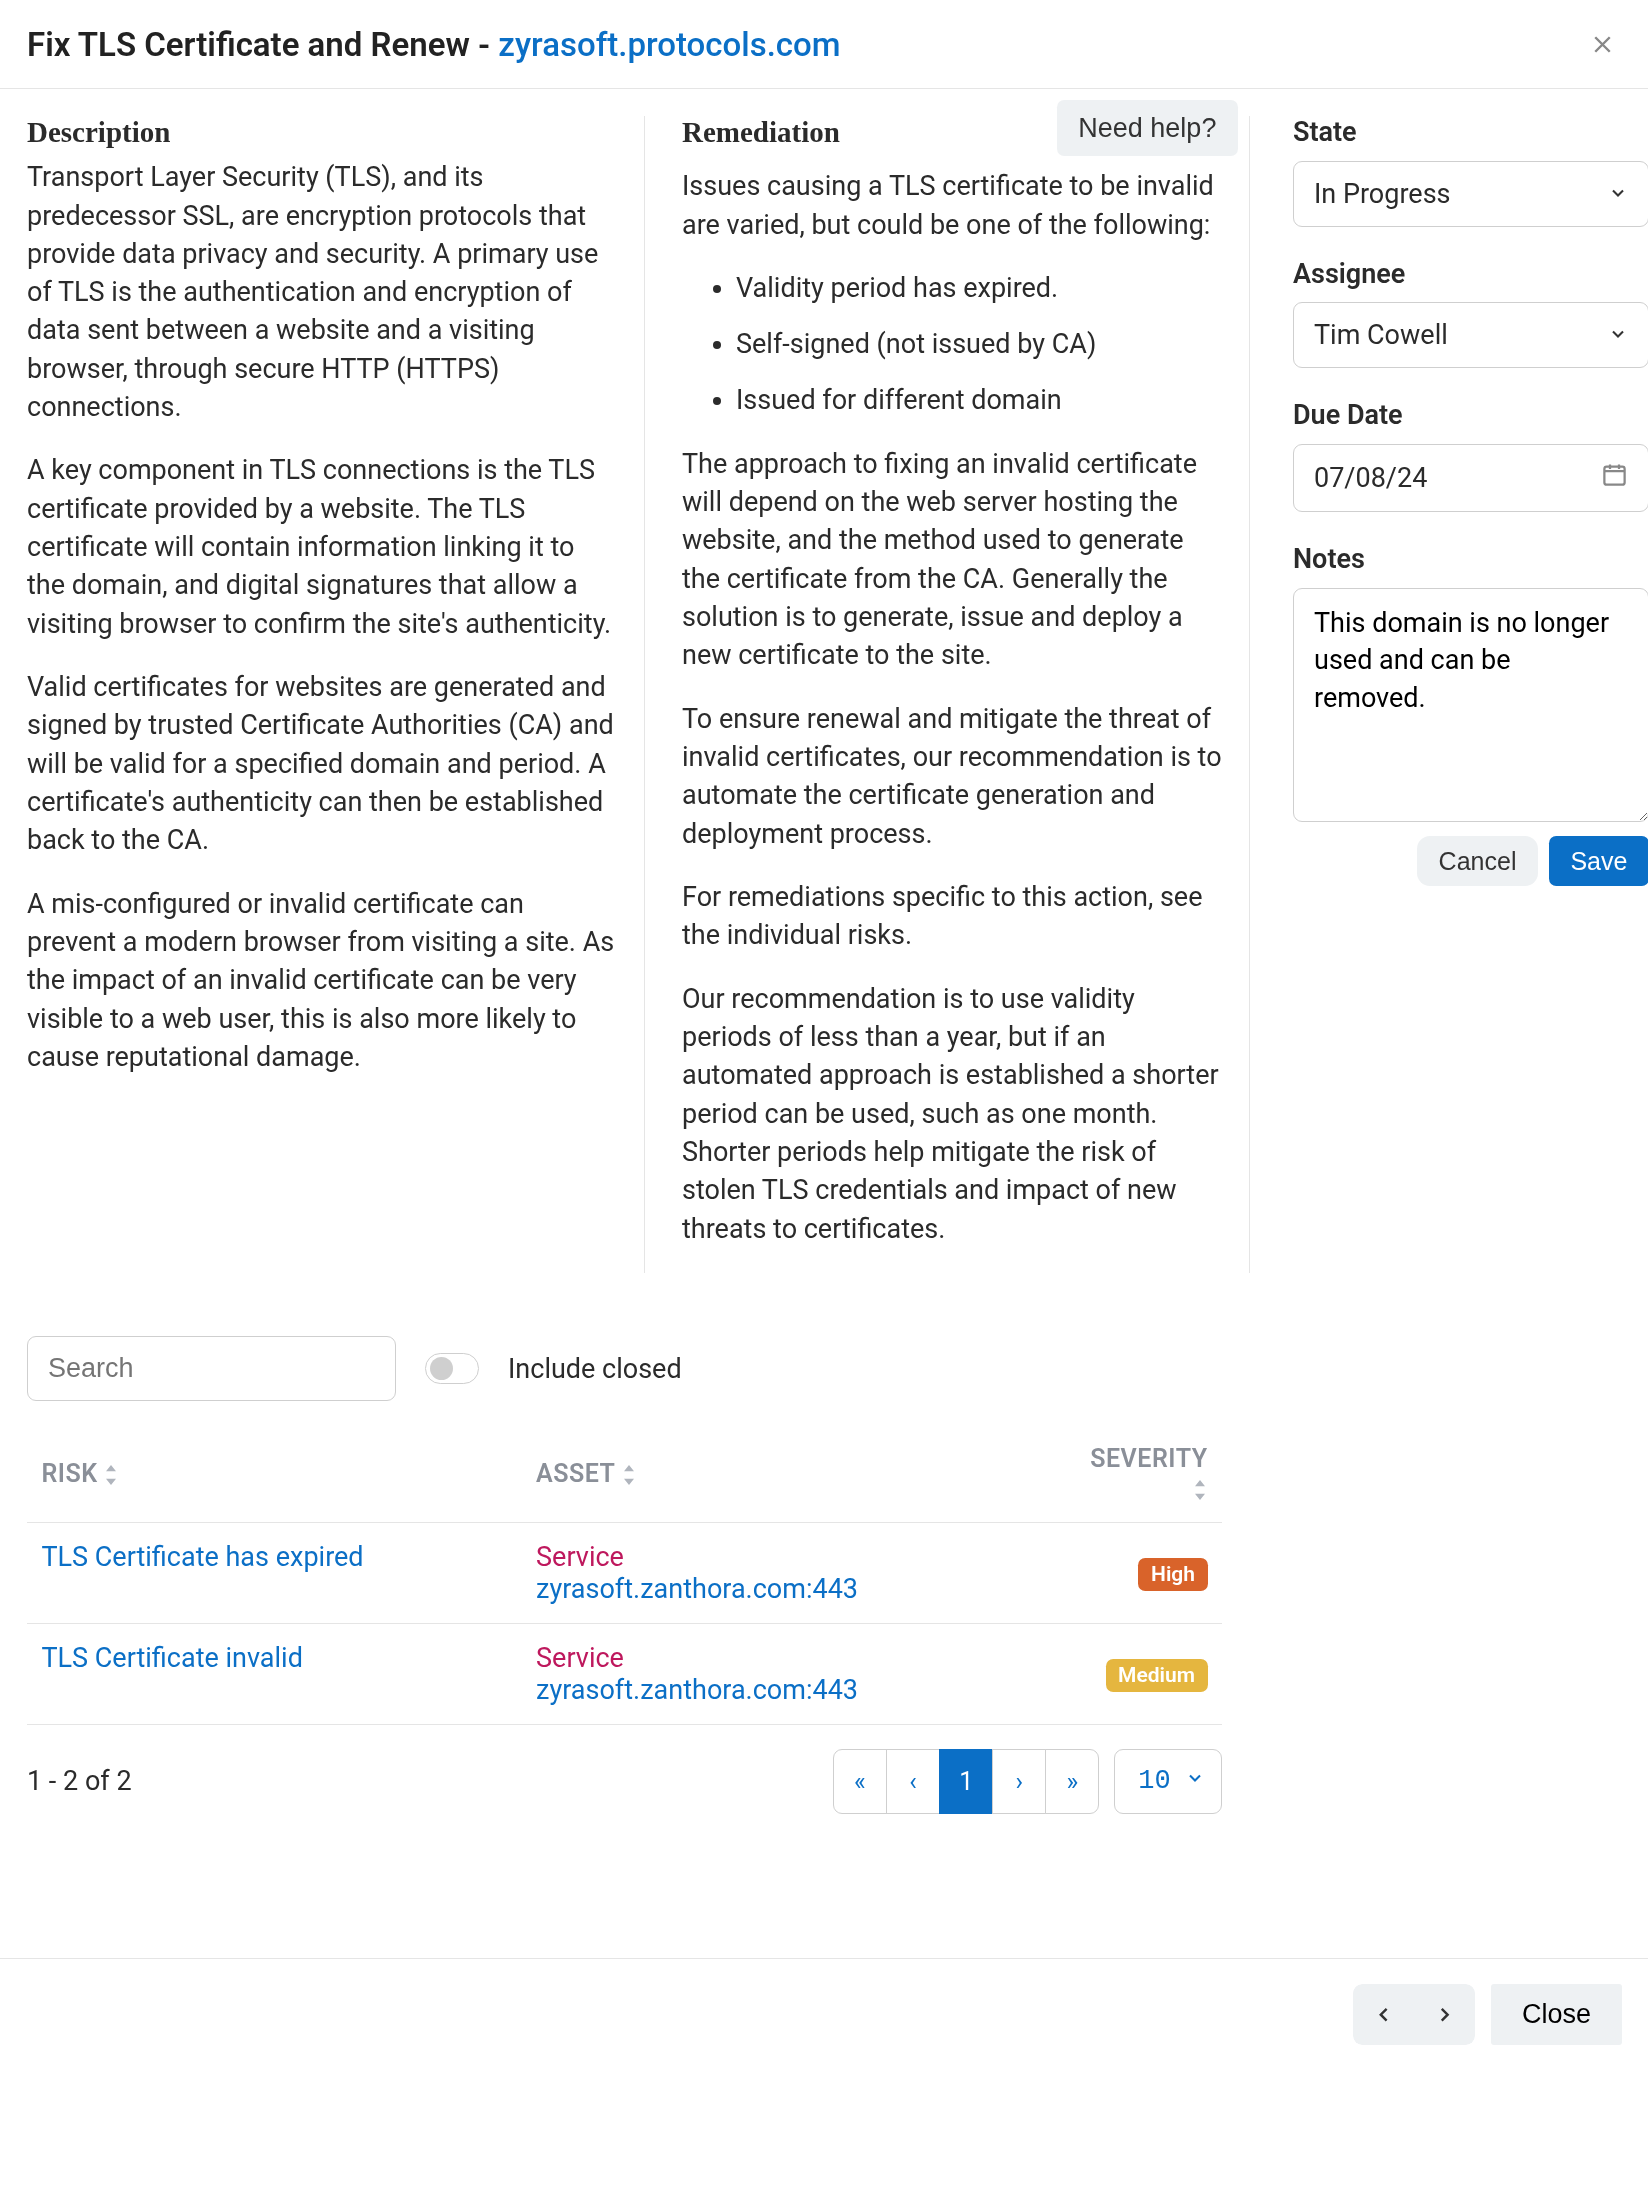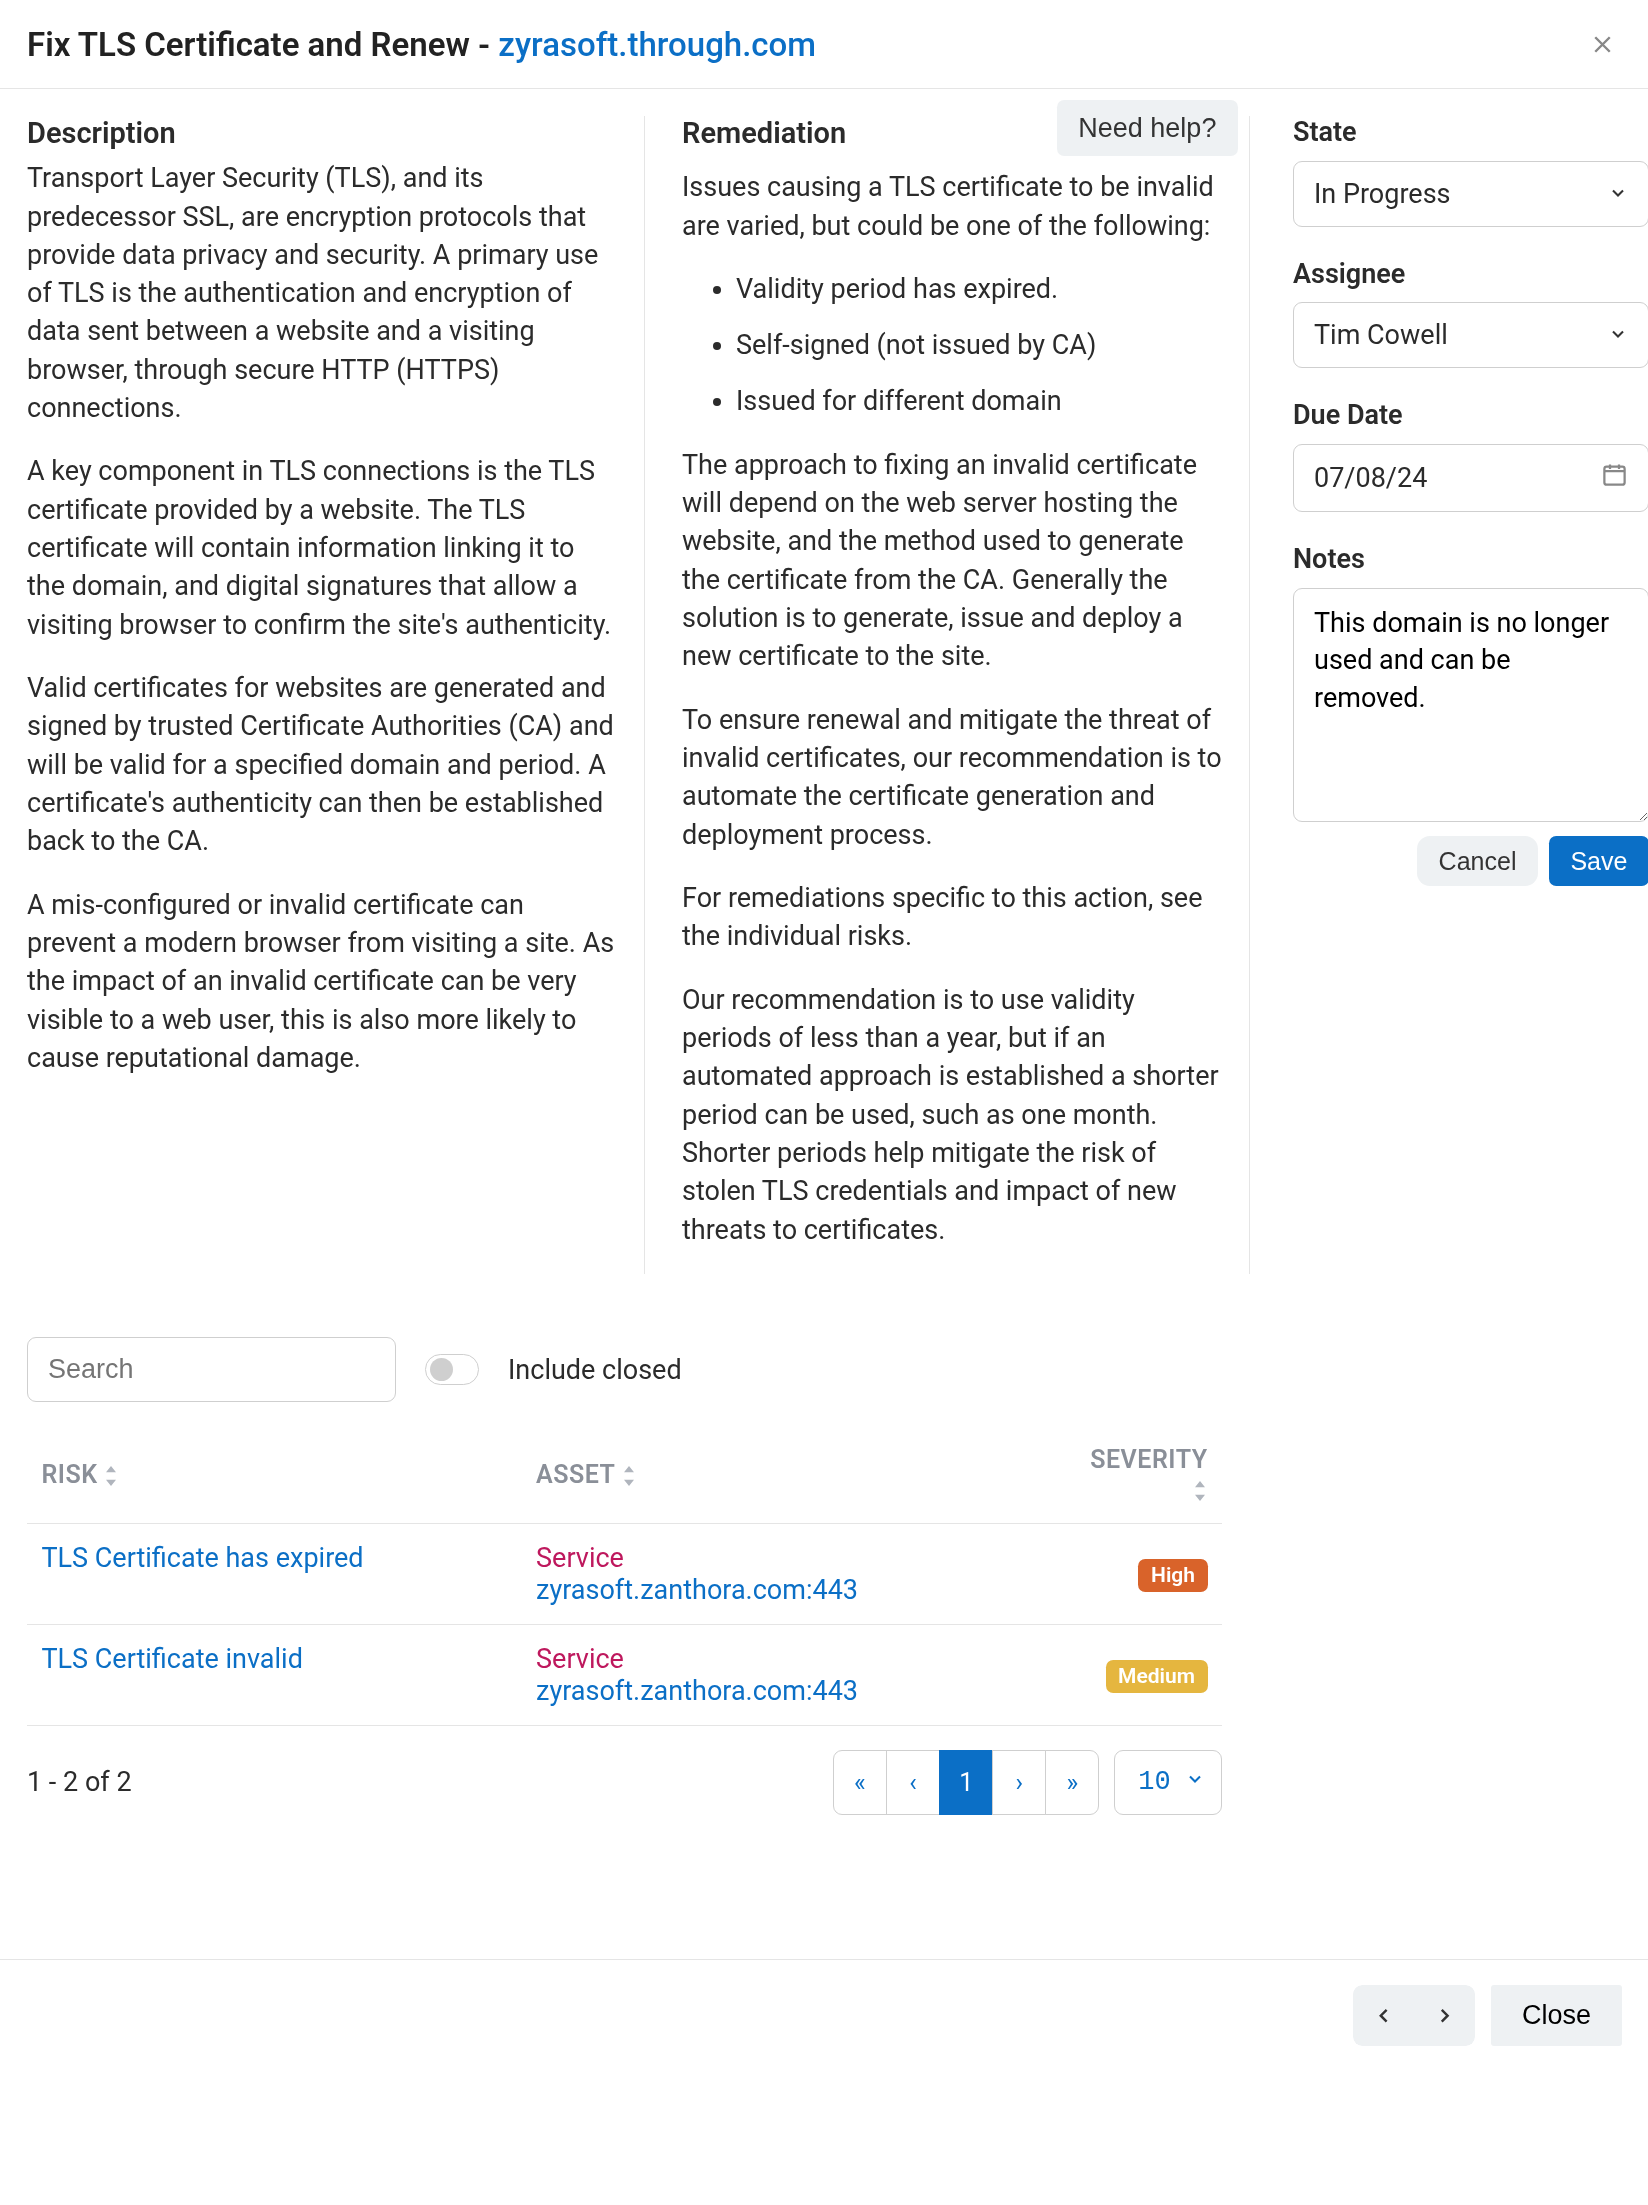--- a/index.html
+++ b/index.html
@@ -49,20 +49,21 @@
 }
 .col-right {
   flex: 0 0 400px;
   padding-left: 43px;
   border-left: 0.9px solid #e5e5e5;
 }
 h3.section-heading {
   font-size: 29px;
   font-weight: 600;
   margin-bottom: 9px;
+  font-family: Liberation Serif, serif;
 }
 .col-left p, .col-mid p {
   font-size: 27px;
   line-height: 1.42;
   margin-bottom: 25px;
   color: #2b2b2b;
 }
 .col-mid ul {
   padding-left: 54px;
   margin-bottom: 25px;
@@ -301,21 +302,21 @@
   font-size: 27px;
   cursor: pointer;
 }
 .chev svg { width: 20px; height: 20px; }
 </style>
 </head>
 <body>
 
 <div class="modal-header">
   <div class="modal-title">
-    <span>Fix TLS Certificate and Renew - </span><span class="domain">zyrasoft.through.com</span>
+    <span>Fix TLS Certificate and Renew - </span><span class="domain">zyrasoft.protocols.com</span>
   </div>
   <div class="close-x">
     <svg viewBox="0 0 24 24" fill="none" stroke="currentColor" stroke-width="2">
         <path d="M18 6 6 18M6 6l12 12"></path>
       </svg>
   </div>
 </div>
 
 <div class="modal-body">
 

